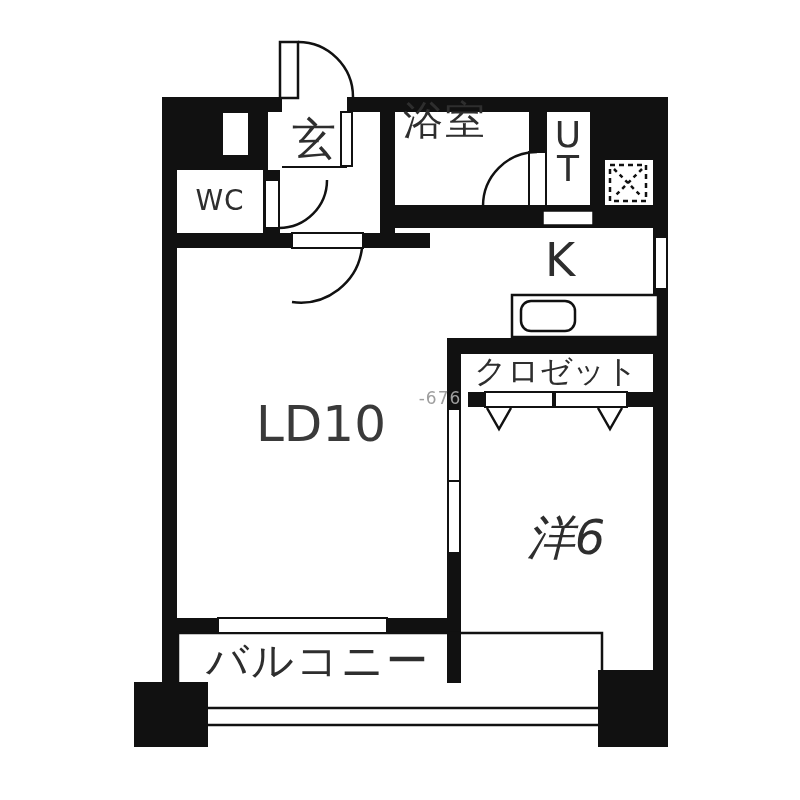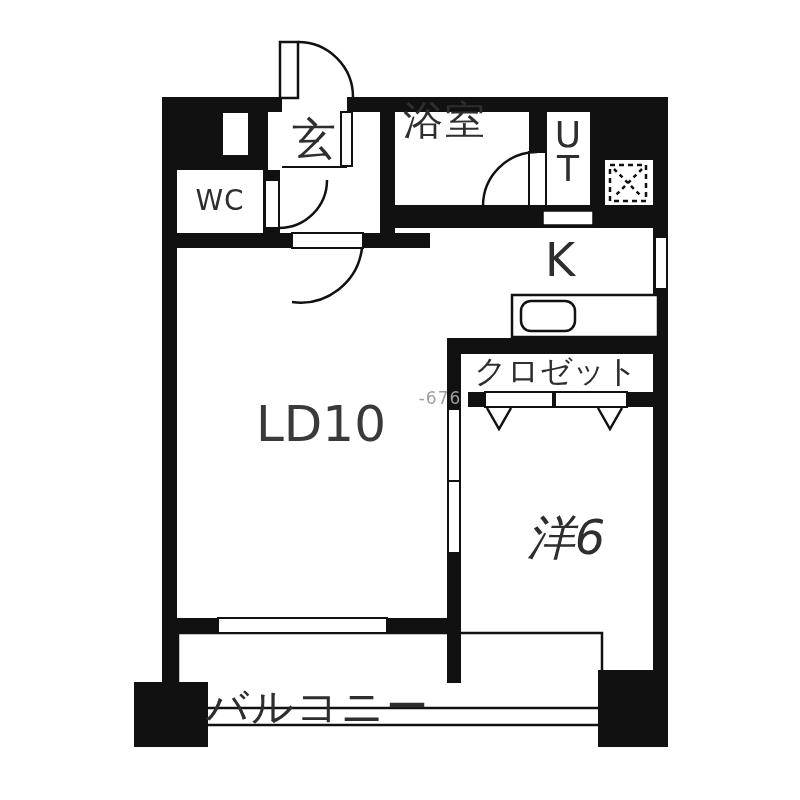--- a/index.html
+++ b/index.html
@@ -14,21 +14,21 @@
   }
   .label-genkan{left:314px;top:139px;font-size:44px;}
   .label-wc{left:220px;top:201px;font-size:28px;letter-spacing:1px;}
   .label-bath{left:445px;top:120px;font-size:40px;letter-spacing:2px;}
   .label-ut{left:568px;top:152px;font-size:36px;line-height:0.95;}
   .label-ut span{display:block;}
   .label-k{left:560px;top:260px;font-size:46px;}
   .label-ld{left:321px;top:424px;font-size:50px;color:#3a3a3a;}
   .label-closet{left:556px;top:371px;font-size:32px;}
   .label-yo{left:566px;top:537px;font-size:48px;font-style:italic;}
-  .label-balcony{left:318px;top:661px;font-size:42px;letter-spacing:2px;margin-top:46px;}
+  .label-balcony{left:318px;top:661px;font-size:42px;letter-spacing:2px;}
   .watermark{
     position:absolute;z-index:4;left:440px;top:398px;transform:translate(-50%,-50%);
     font-size:17px;color:#9e9e9e;letter-spacing:1px;z-index:4;
   }
 </style>
 </head>
 <body>
 
 <div class="canvas">
 

